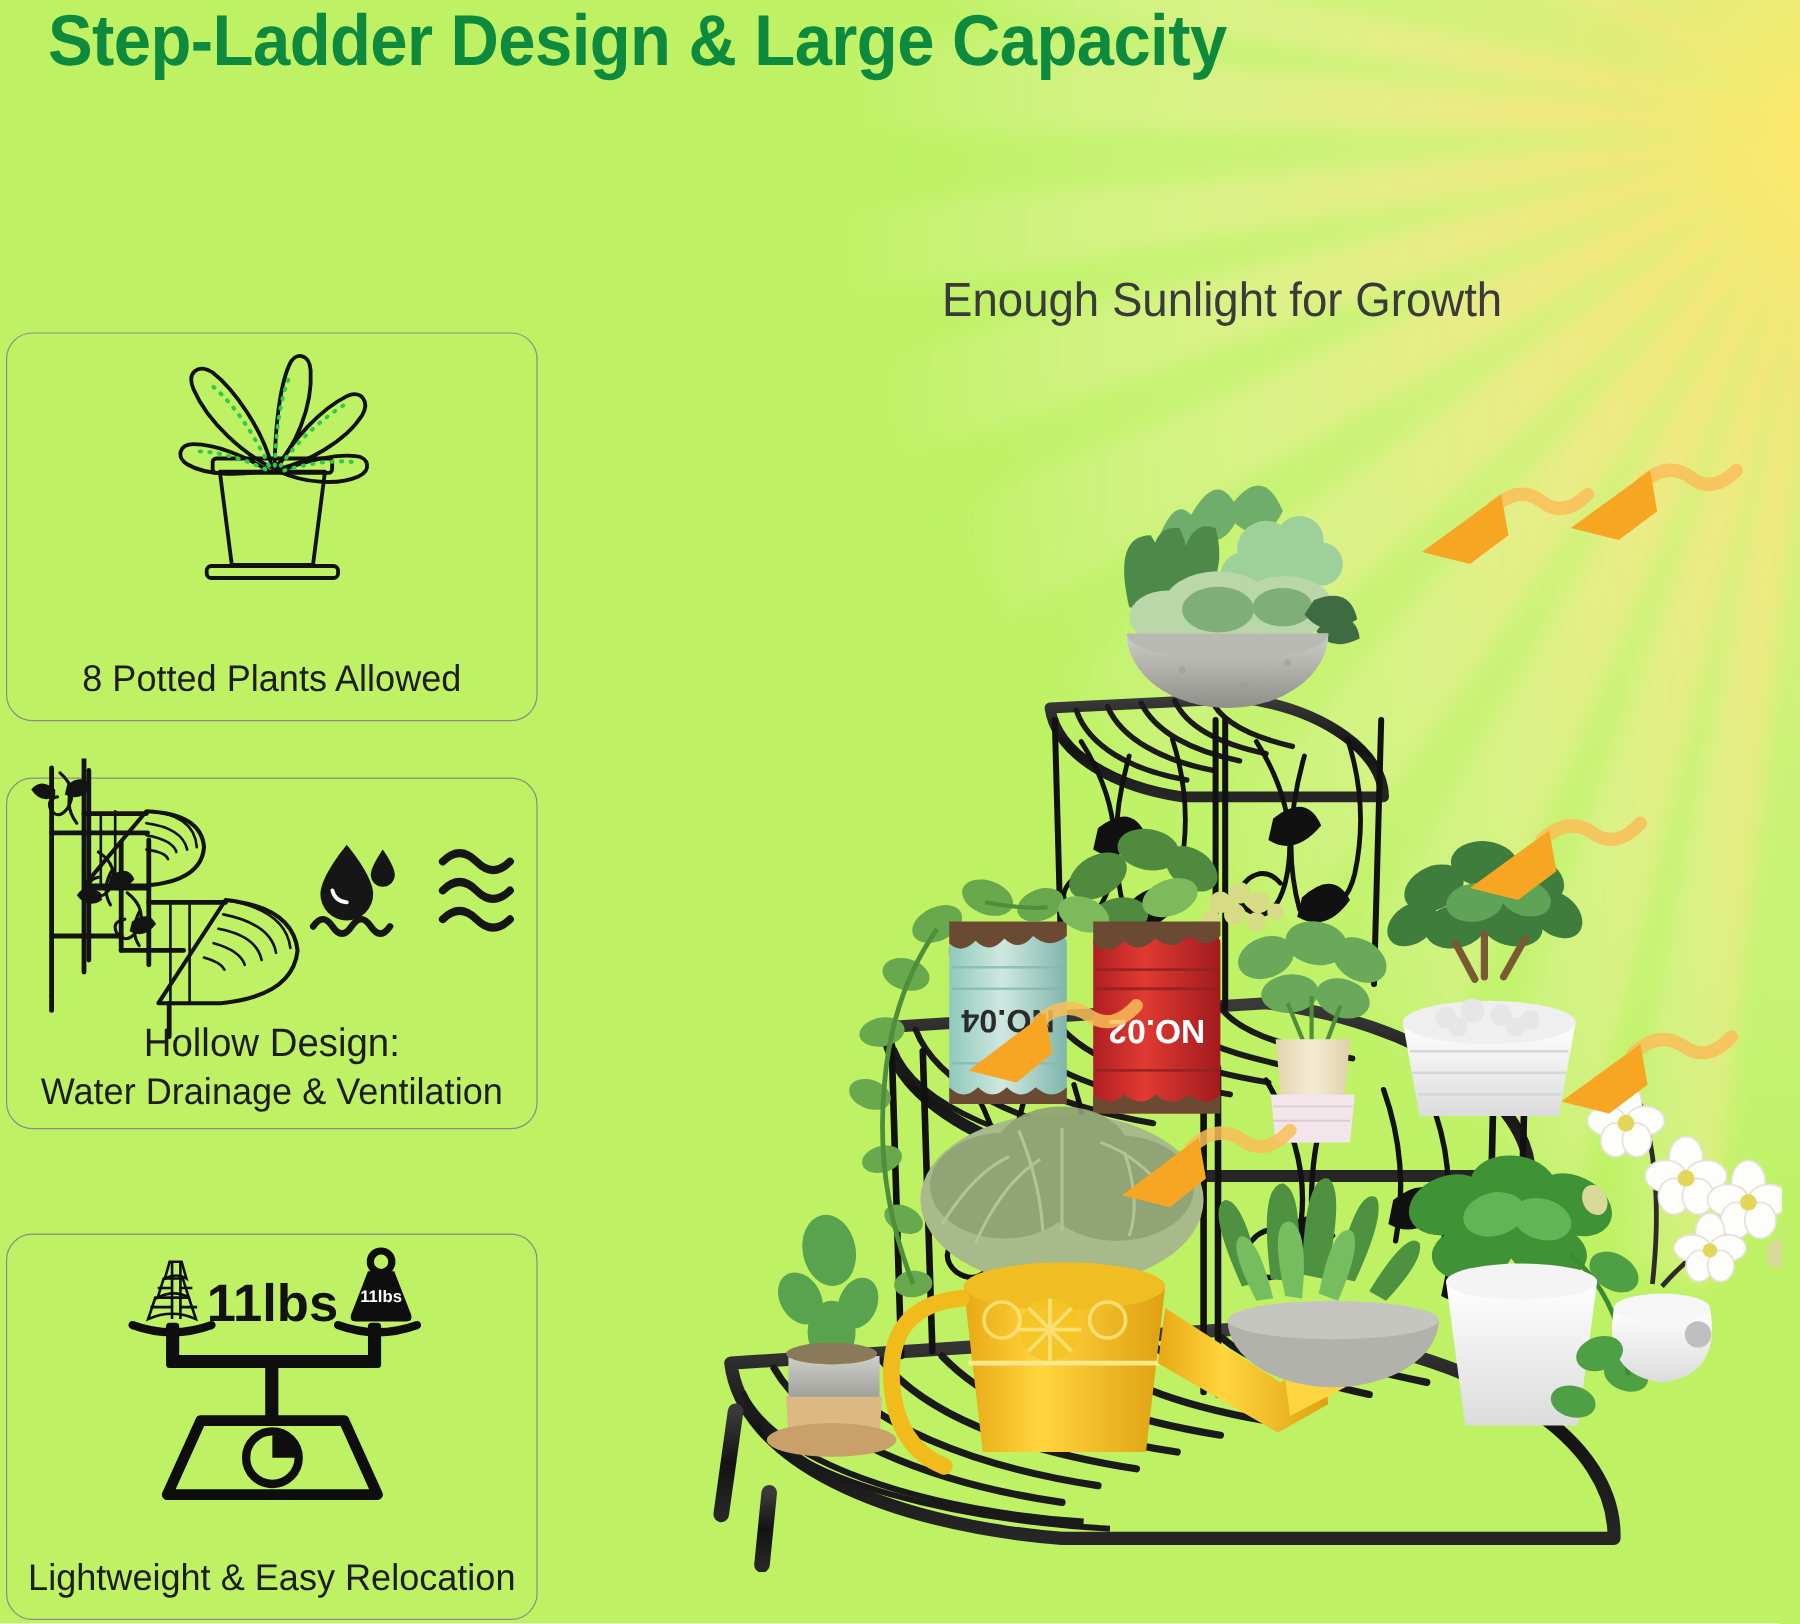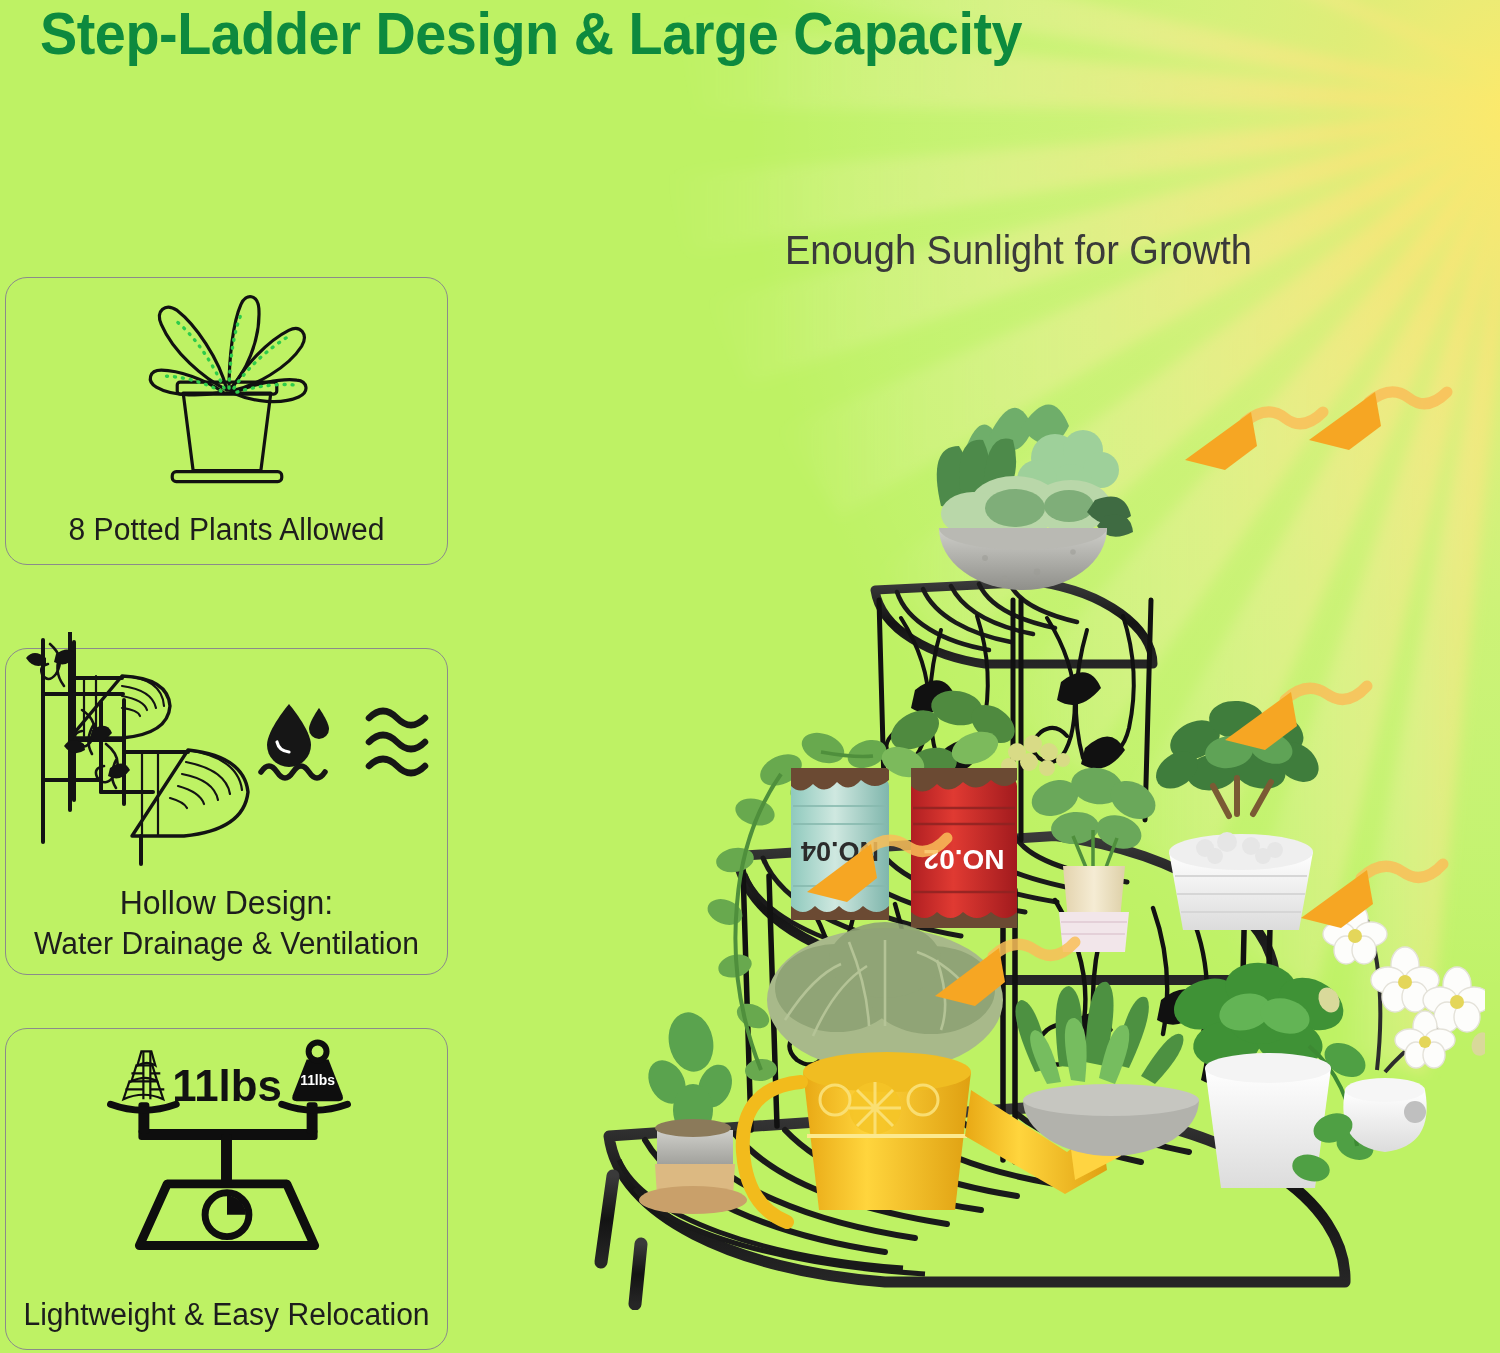--- a/index.html
+++ b/index.html
@@ -26,22 +26,22 @@
     color:#3a3a3a;font-size:40px;line-height:56px;font-weight:400;
     white-space:nowrap;transform:scaleX(0.95);transform-origin:left center;
   }
 
   
   .card{
     position:absolute;left:5px;width:443px;
     border:1.6px solid #8b8b8b;border-radius:22px;background:transparent;
     box-sizing:border-box;
   }
-  #card-1{top:277px;height:288px;}
-  #card-2{top:648px;height:327px;}
+  #card-1{top:277px;height:324px;}
+  #card-2{top:648px;height:293px;}
   #card-3{top:1028px;height:322px;}
   .card-art{position:absolute;left:0;right:0;top:0;}
   .card-label{
     position:absolute;left:0;right:0;bottom:14px;text-align:center;
     color:#1d1d1d;font-size:31px;line-height:40px;white-space:nowrap;
     transform:scaleX(0.97);
   }
   .card-label.two-line{bottom:6px;}
   .card-label .l1{display:block;font-size:33px;line-height:42px;}
   .card-label .l2{display:block;font-size:31px;line-height:40px;}

